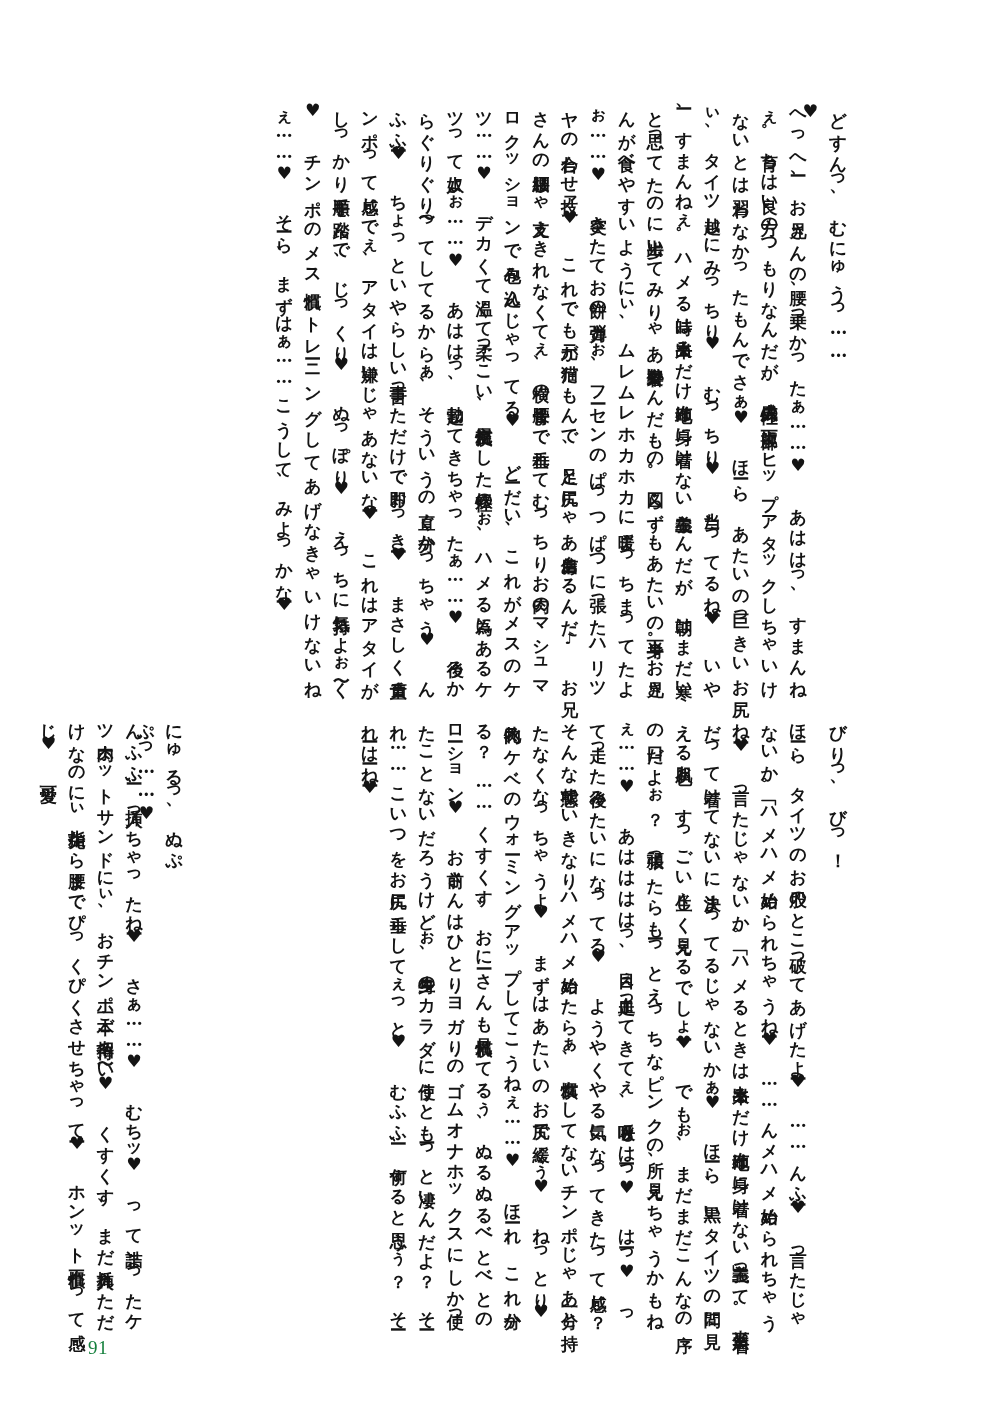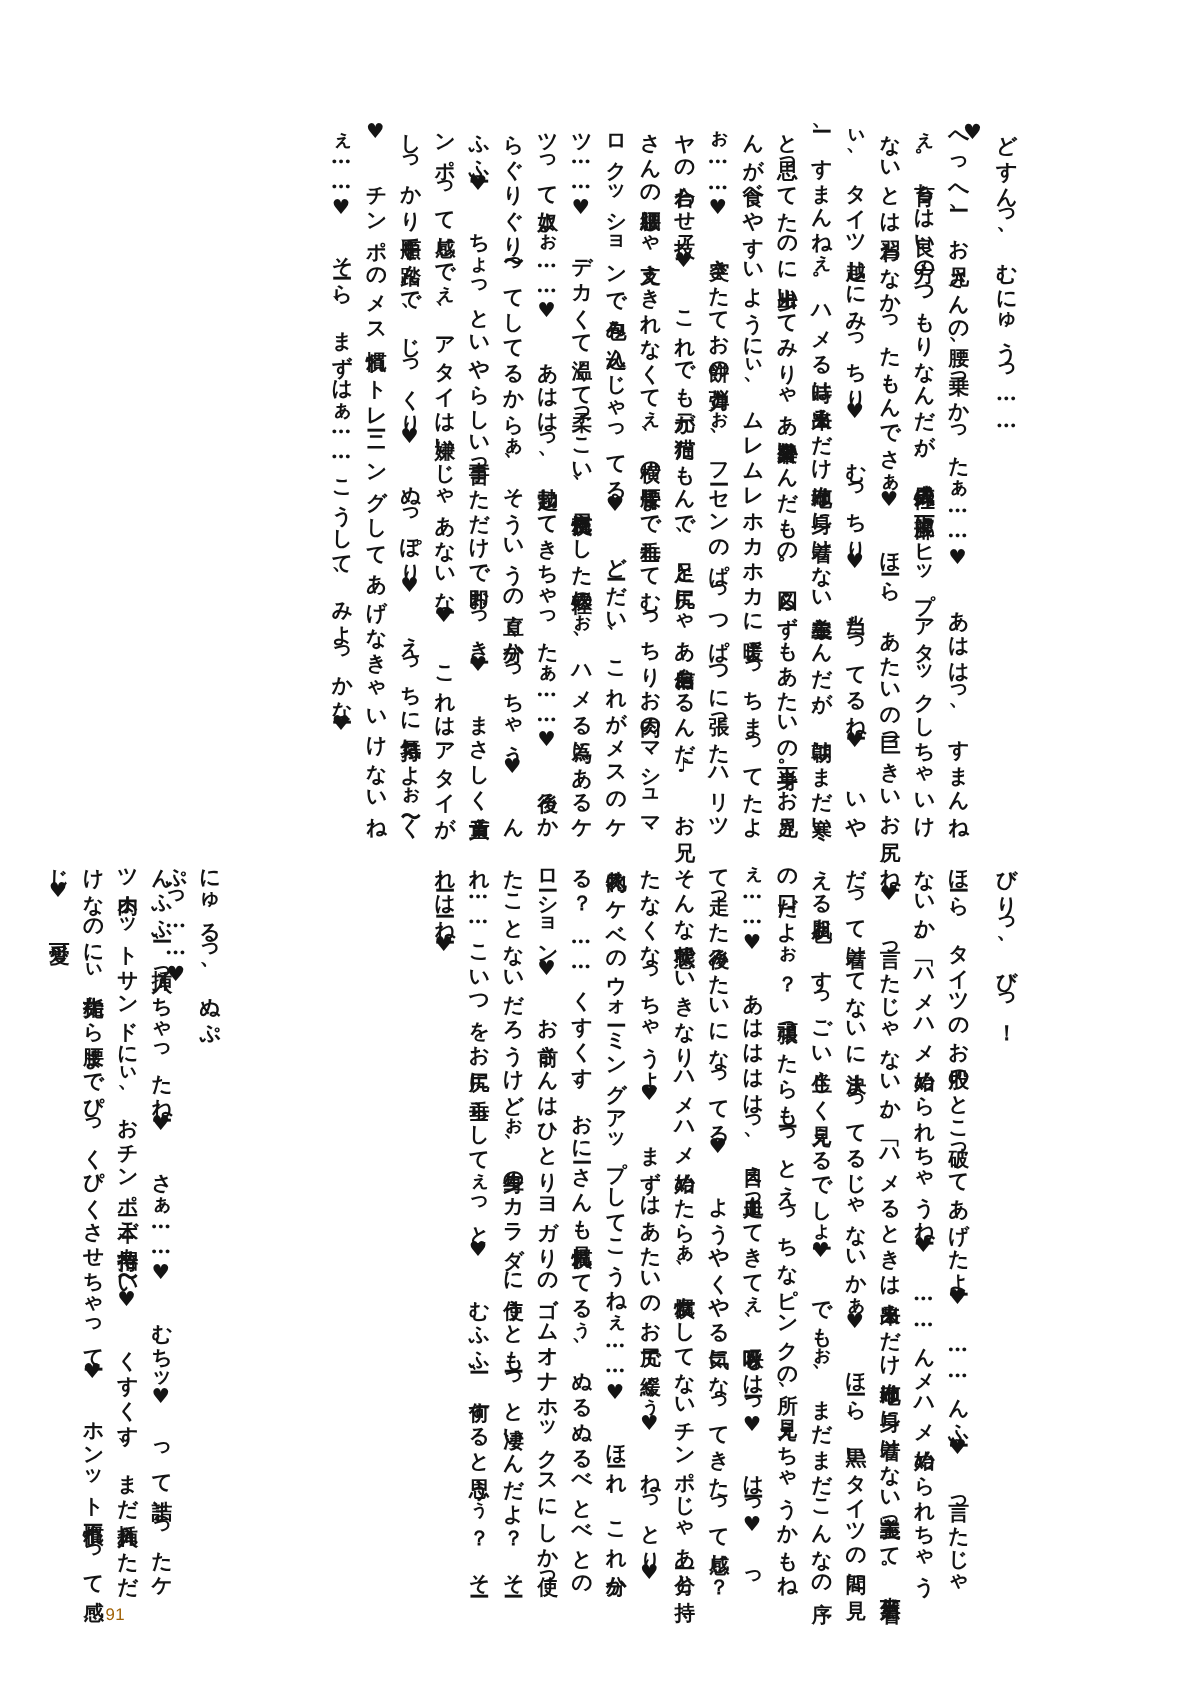--- a/index.html
+++ b/index.html
@@ -76,23 +76,23 @@
     right: 188px;
     width: 742px;
     height: 610px;
   }
 
   
   #page-number {
     position: absolute;
     left: 88px;
     top: 1337px;
-    font-family: Liberation Sans, sans-serif;
-    font-size: 14px;
-    color: #a16207;
+    font-family: Liberation Serif, serif;
+    font-size: 19px;
+    color: #15803d;
     letter-spacing: 0.02em;
   }
 </style>
 </head>
 <body>
 
 <div class="page">
 
   <div class="vhead" id="block-one-head">どすんっ、むにゅうっ……♥</div>
 

